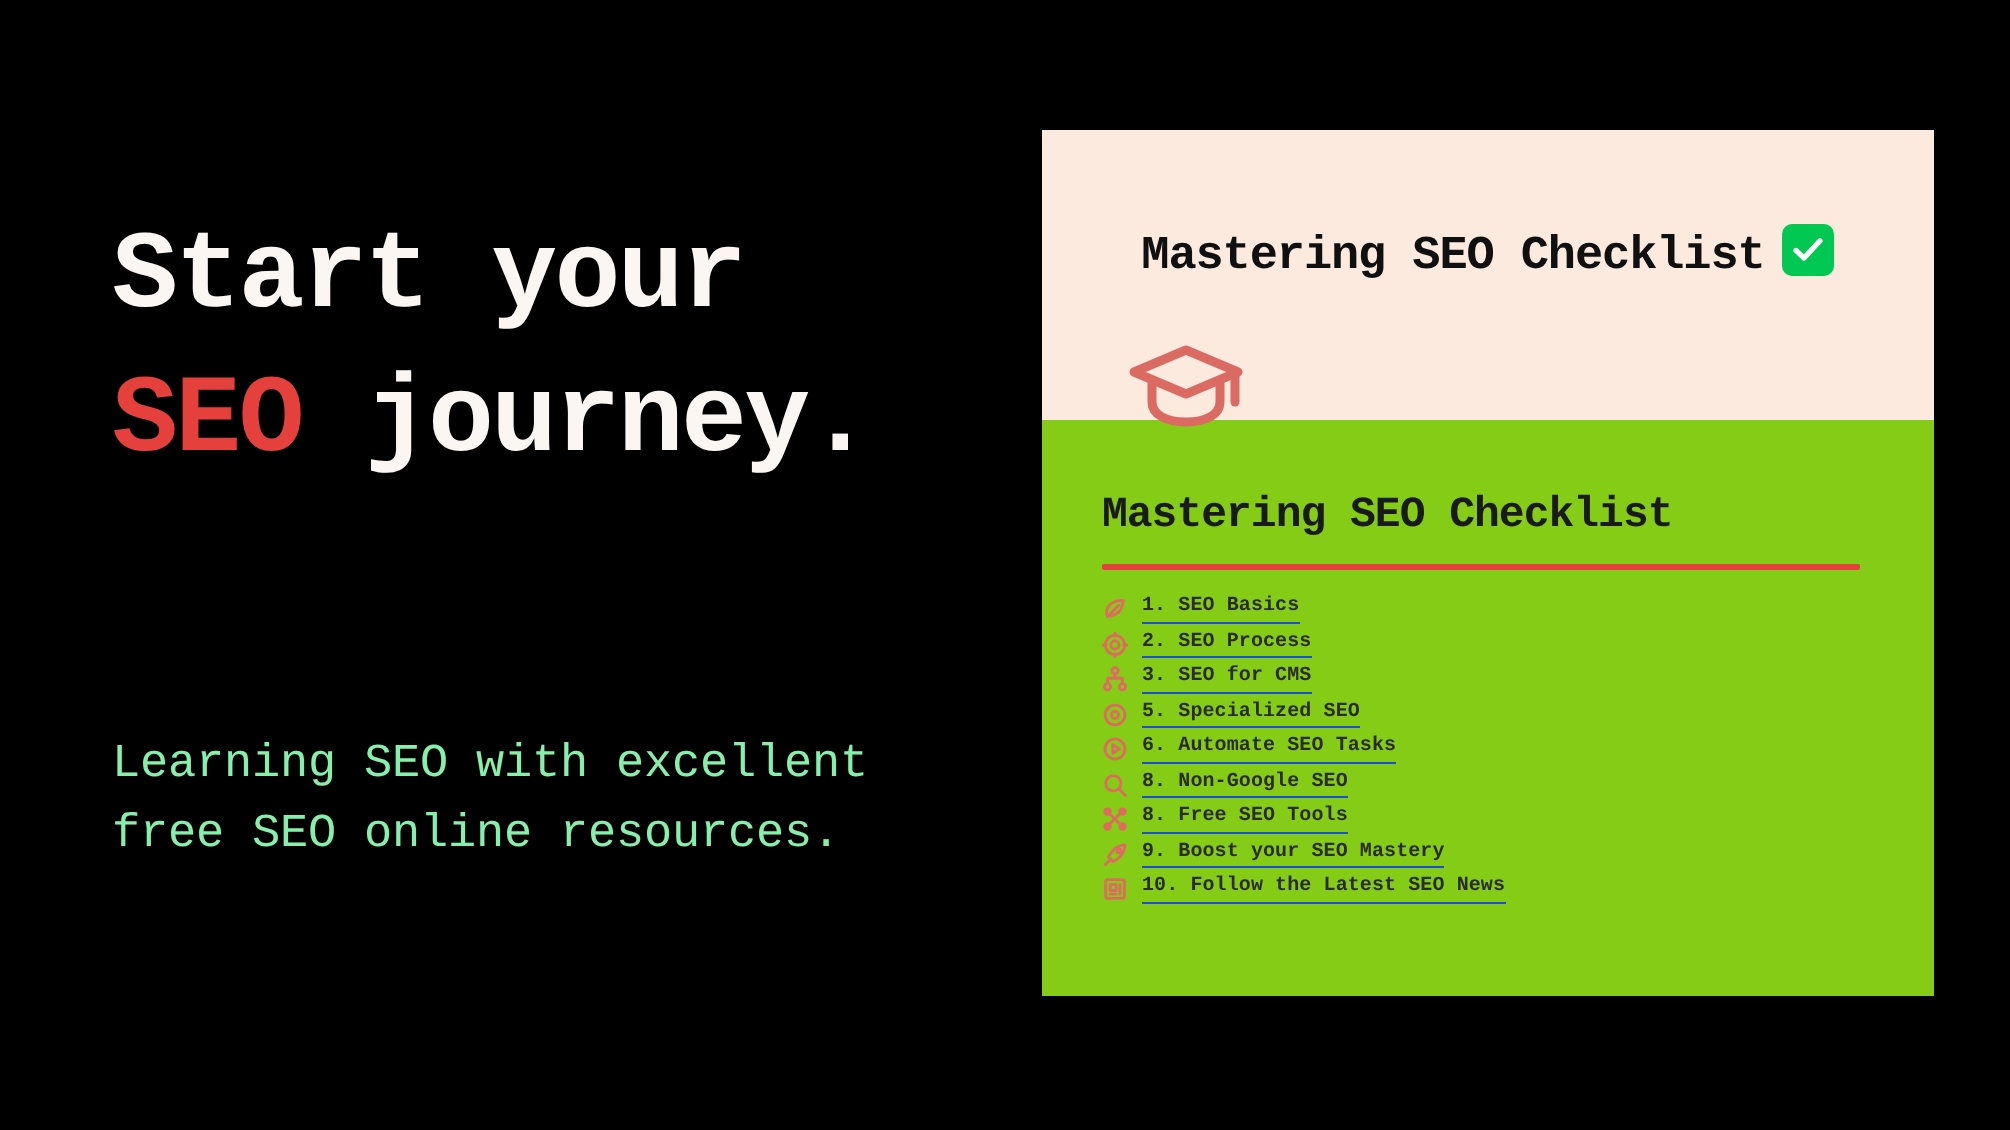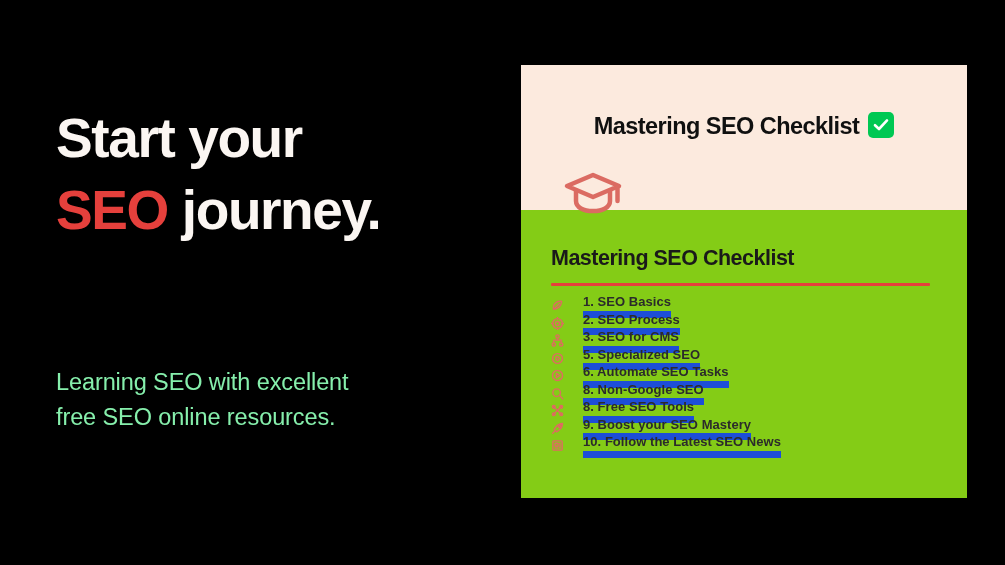--- a/index.html
+++ b/index.html
@@ -6,20 +6,21 @@
   html, body {
     width:1005px; height:565px;
     background:#000000;
     font-family:"Liberation Sans", sans-serif;
     overflow:hidden;
   }
   #slide {
     position:relative;
     width:1005px; height:502px;
     background:#000000;
+    font-family:Liberation Mono, monospace;
   }
 
   
   .left-panel {
     position:absolute;
     left:56px; top:103px;
     width:420px;
   }
   .headline {
     font-size:55px;
@@ -119,28 +120,27 @@
     width:13px; height:13px;
     flex:0 0 13px;
     margin-right:7px;
     display:flex;
     align-items:center;
     justify-content:center;
     color:#E06A62;
   }
   .item-icon svg { display:block; }
   .item-label {
-    font-size:13px;
+    font-size:10px;
     font-weight:700;
     color:#2B2B2B;
     letter-spacing:0.05px;
-    border-bottom:7px solid #1d4ed8;
+    border-bottom:1px solid #1d4ed8;
     line-height:1.35;
     white-space:nowrap;
-    margin-left:12px;
   }
 </style>
 </head>
 <body>
 
 <div id="slide">
 
   <div class="left-panel">
     <div class="headline">
       <span class="headline-line">Start your</span>

